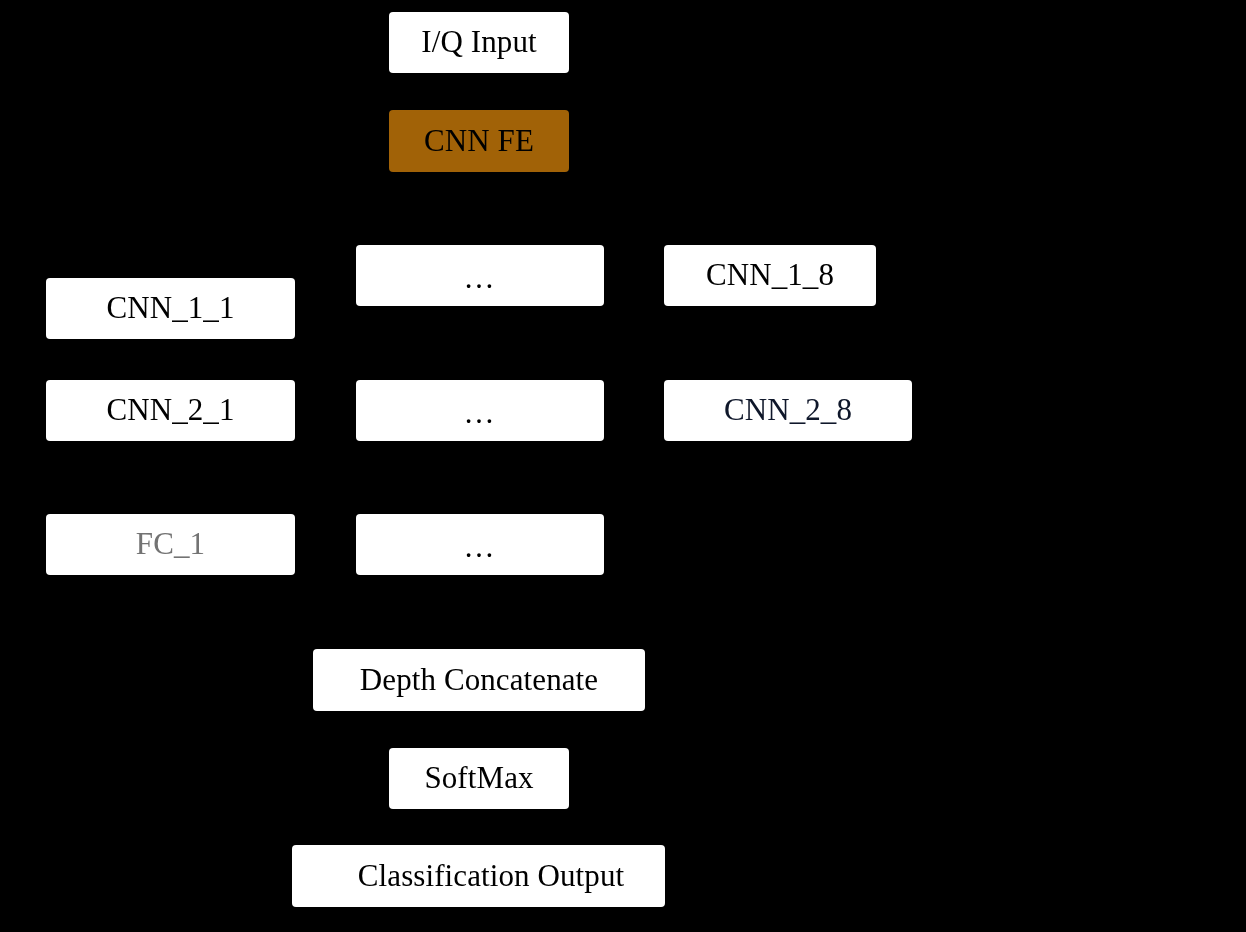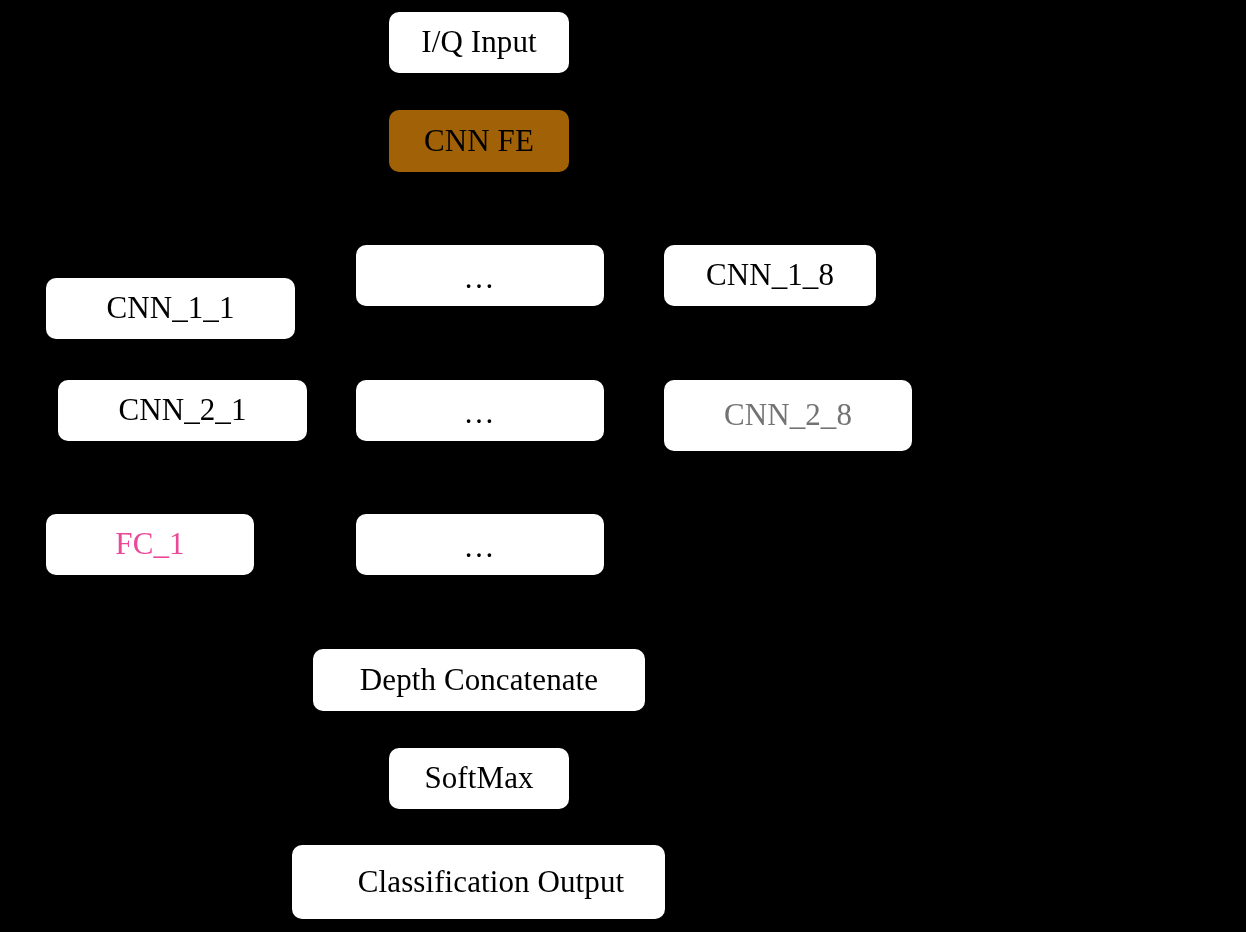--- a/index.html
+++ b/index.html
@@ -15,21 +15,21 @@
     position: relative;
     width: 1246px;
     height: 932px;
     background: #000000;
     overflow: hidden;
   }
   .node {
     position: absolute;
     box-sizing: border-box;
     background: #ffffff;
-    border-radius: 10px;
+    border-radius: 4px;
     color: #000000;
     display: flex;
     align-items: center;
     justify-content: center;
     text-align: left;
     font-family: "Liberation Serif", "DejaVu Serif", serif;
     font-size: 31px;
     line-height: 1;
     font-weight: 400;
     letter-spacing: 0.1px;
@@ -59,37 +59,37 @@
     </div>
     <div class="node" style="left: 46px; top: 245px; width: 249px; height: 61px; background: rgb(255, 255, 255); color: rgb(0, 0, 0); margin-top: 33px;">
       <span class="node-label">CNN_1_1</span>
     </div>
     <div class="node ellipsis" style="left: 356px; top: 245px; width: 248px; height: 61px; background: rgb(255, 255, 255); color: rgb(0, 0, 0);">
       <span class="node-label">…</span>
     </div>
     <div class="node" style="left: 664px; top: 245px; width: 212px; height: 61px; background: rgb(255, 255, 255); color: rgb(0, 0, 0);">
       <span class="node-label">CNN_1_8</span>
     </div>
-    <div class="node" style="left: 58px; top: 380px; width: 249px; height: 61px; background: rgb(255, 255, 255); color: rgb(0, 0, 0);">
+    <div class="node" style="left: 46px; top: 380px; width: 249px; height: 61px; background: rgb(255, 255, 255); color: rgb(0, 0, 0);">
       <span class="node-label">CNN_2_1</span>
     </div>
     <div class="node ellipsis" style="left: 356px; top: 380px; width: 248px; height: 61px; background: rgb(255, 255, 255); color: rgb(0, 0, 0);">
       <span class="node-label">…</span>
     </div>
-    <div class="node" style="left: 664px; top: 380px; width: 248px; height: 71px; background: rgb(255, 255, 255); color: #737373;">
+    <div class="node" style="left: 664px; top: 380px; width: 248px; height: 61px; background: rgb(255, 255, 255); color: #0f172a;">
       <span class="node-label">CNN_2_8</span>
     </div>
-    <div class="node" style="left: 46px; top: 514px; width: 208px; height: 61px; background: rgb(255, 255, 255); color: #ec4899;">
+    <div class="node" style="left: 46px; top: 514px; width: 249px; height: 61px; background: rgb(255, 255, 255); color: #737373;">
       <span class="node-label">FC_1</span>
     </div>
     <div class="node ellipsis" style="left: 356px; top: 514px; width: 248px; height: 61px; background: rgb(255, 255, 255); color: rgb(0, 0, 0);">
       <span class="node-label">…</span>
     </div>
     <div class="node" style="left: 313px; top: 649px; width: 332px; height: 62px; background: rgb(255, 255, 255); color: rgb(0, 0, 0);">
       <span class="node-label">Depth Concatenate</span>
     </div>
     <div class="node" style="left: 389px; top: 748px; width: 180px; height: 61px; background: rgb(255, 255, 255); color: rgb(0, 0, 0);">
       <span class="node-label">SoftMax</span>
     </div>
-    <div class="node" style="left: 292px; top: 845px; width: 373px; height: 74px; background: rgb(255, 255, 255); color: rgb(0, 0, 0); padding-left: 25px;">
+    <div class="node" style="left: 292px; top: 845px; width: 373px; height: 62px; background: rgb(255, 255, 255); color: rgb(0, 0, 0); padding-left: 25px;">
       <span class="node-label">Classification Output</span>
     </div>
   </div>
 
 </body></html>

